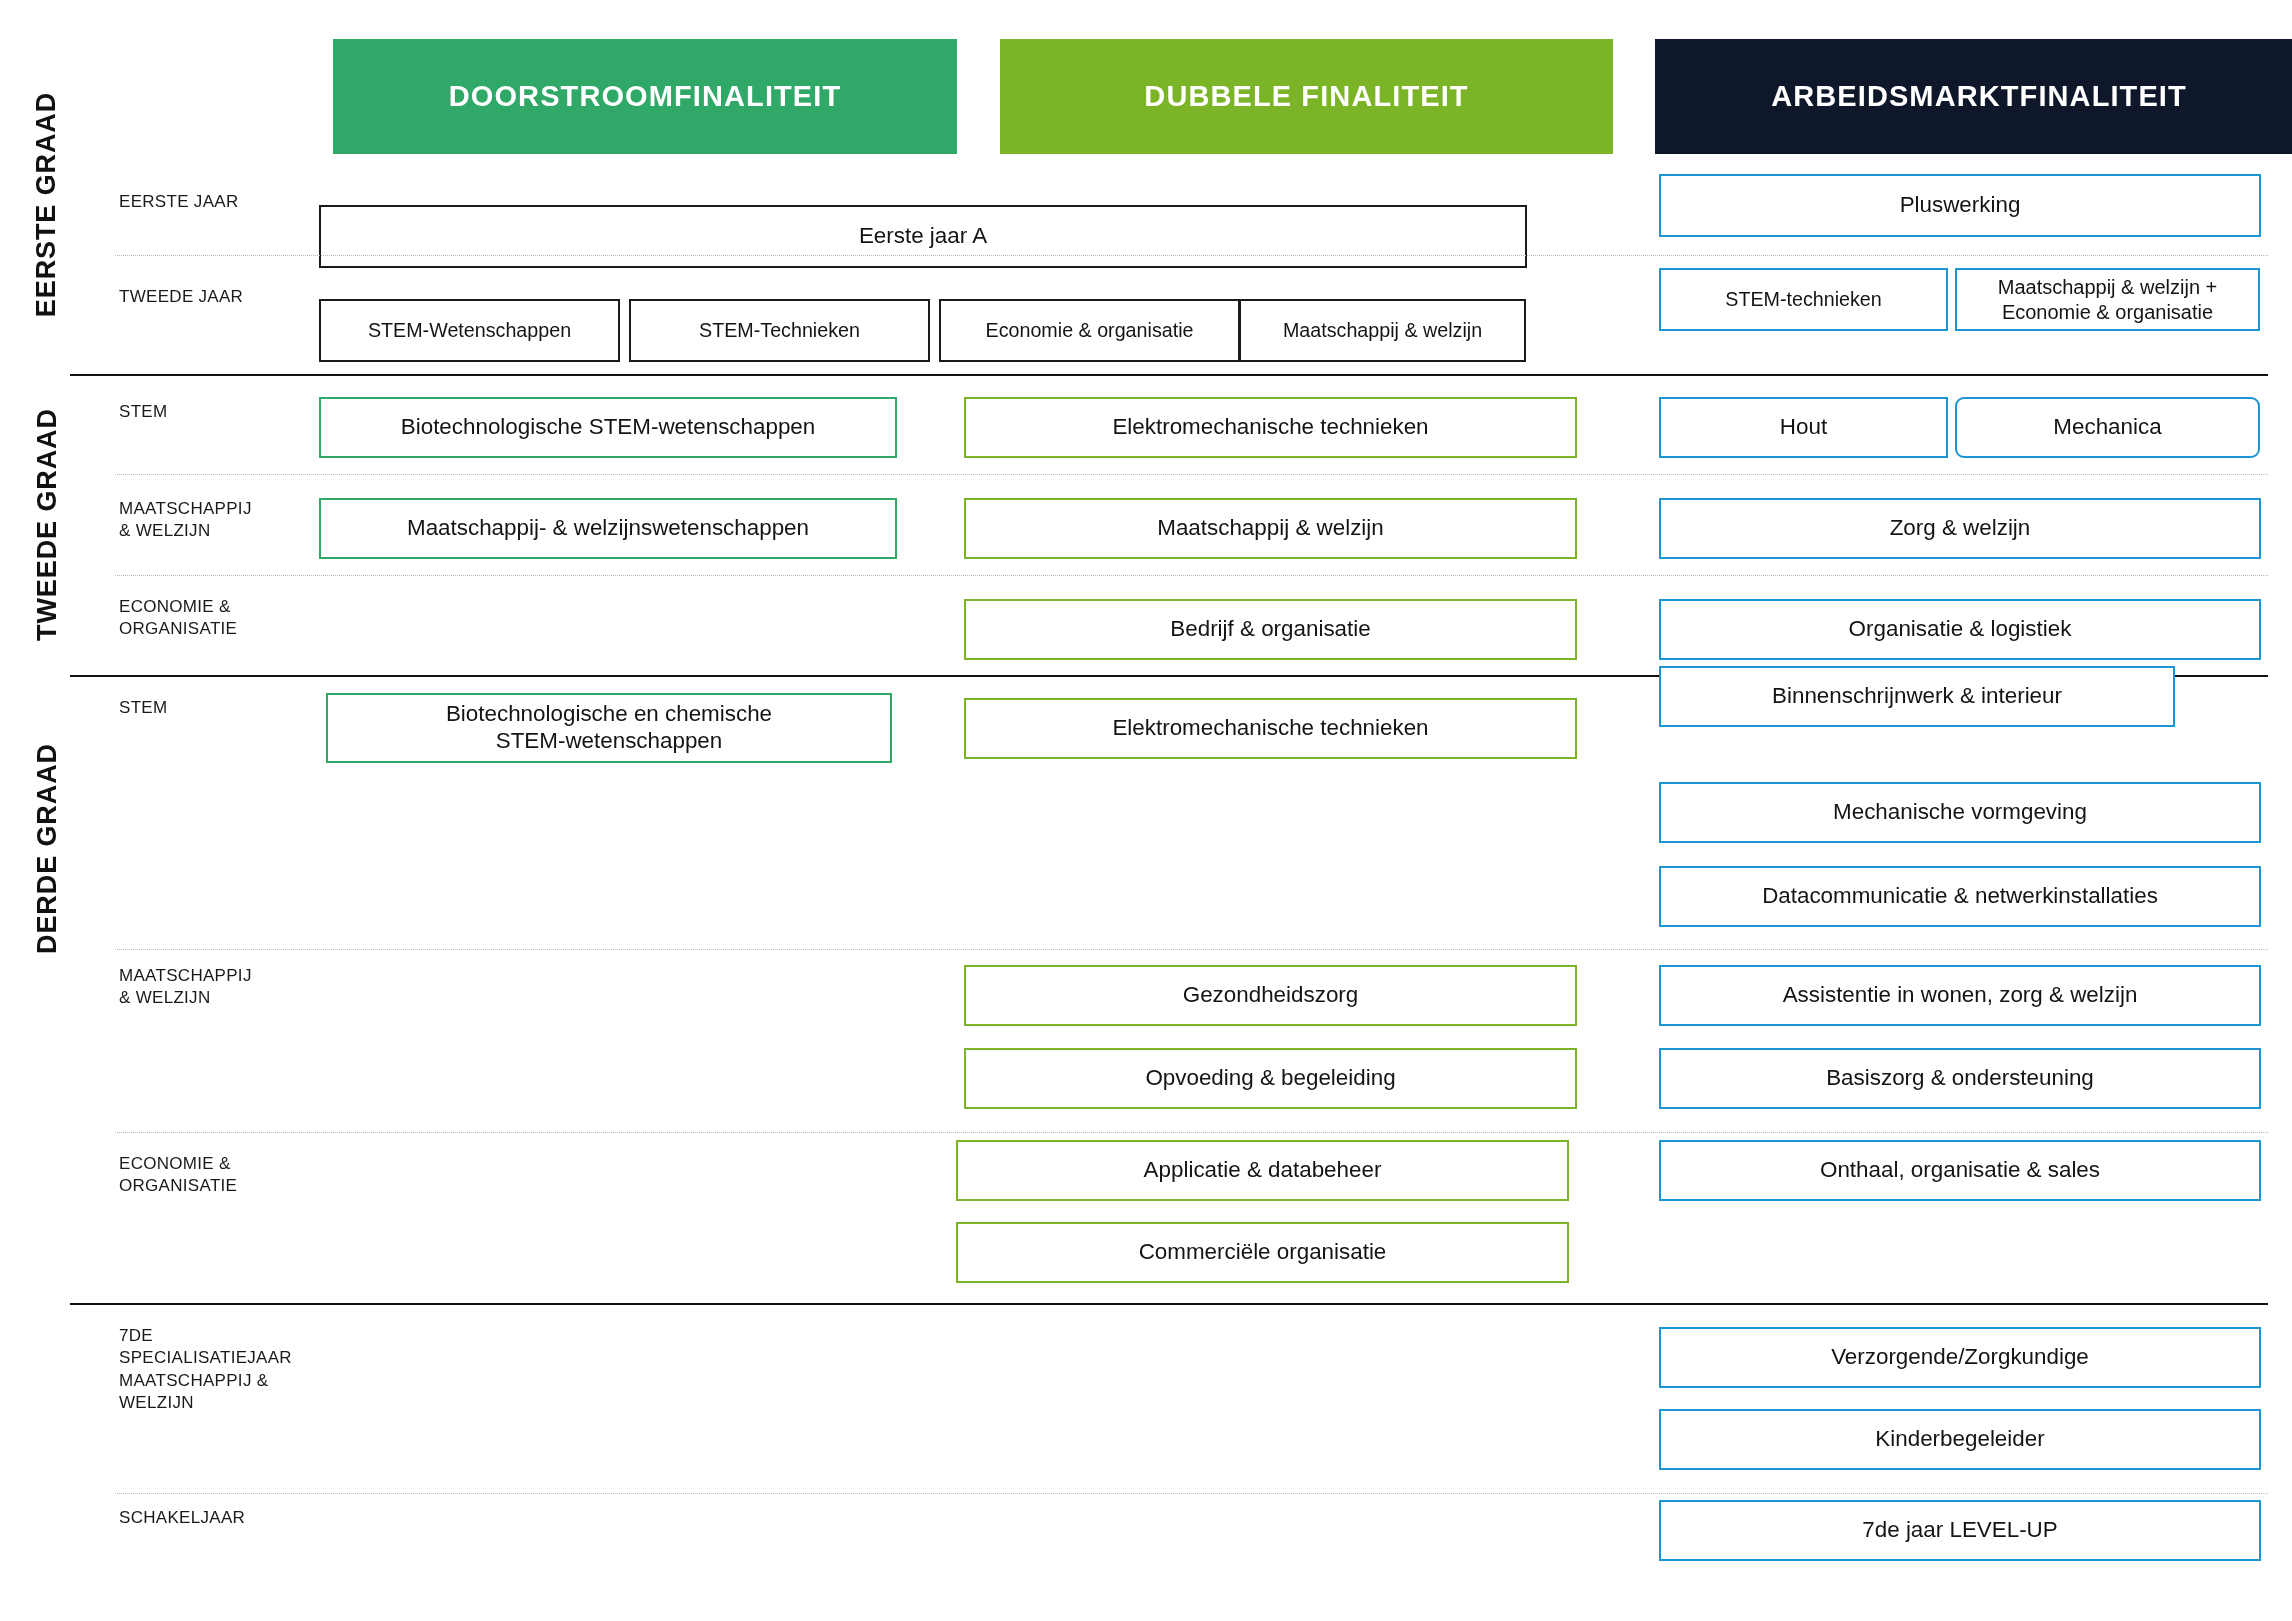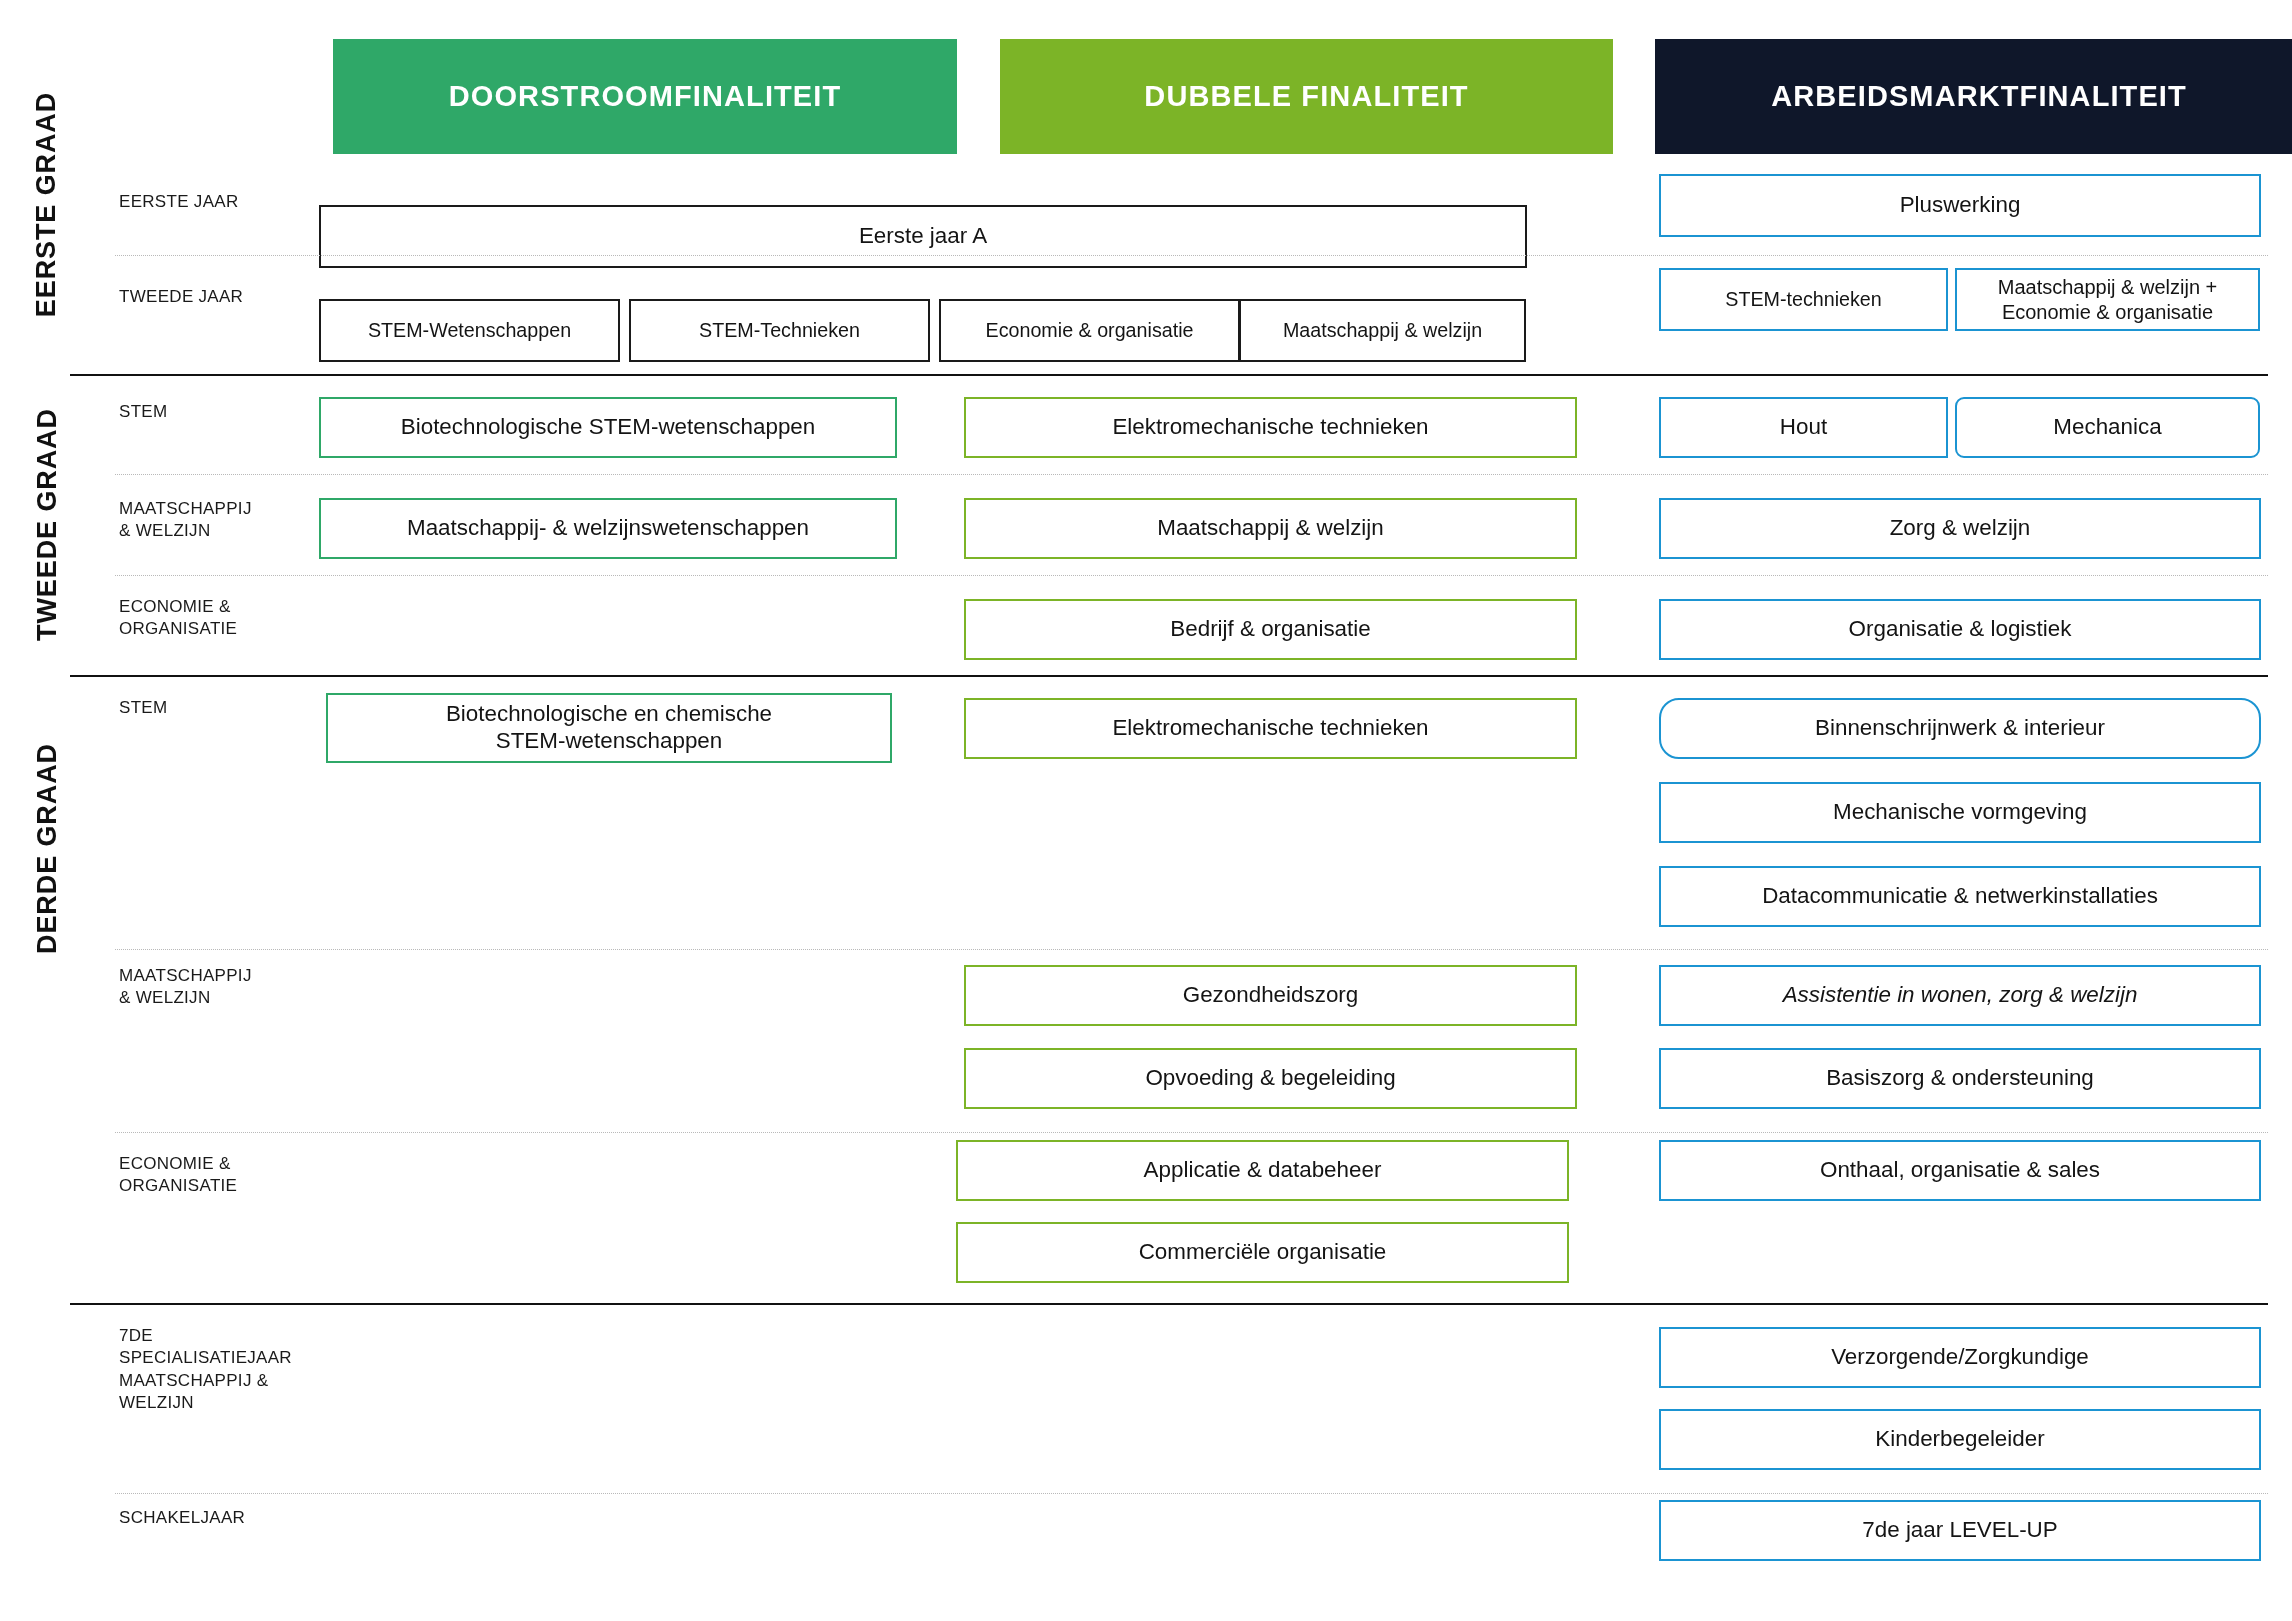--- a/index.html
+++ b/index.html
@@ -145,30 +145,30 @@
 ORGANISATIE</div>
   <div class="box c-lime" style="left:964px; top:438px; width:613px; height:61px;">Bedrijf &amp; organisatie</div>
   <div class="box c-blue" style="left:1659px; top:438px; width:602px; height:61px;">Organisatie &amp; logistiek</div>
 
   <div class="sep-thick" style="top:514px;"></div>
 
   <div class="rowlabel" style="top:536px;">STEM</div>
   <div class="box c-green" style="left:326px;  top:532px; width:566px; height:70px; white-space:pre-line;">Biotechnologische  en chemische
 STEM-wetenschappen</div>
   <div class="box c-lime" style="left:964px; top:537px; width:613px; height:61px;">Elektromechanische technieken</div>
-  <div class="box c-blue" style="left:1659px; top:537px; width:602px; height:61px;border-radius:20px;">Binnenschrijnwerk &amp; interieur</div>
+  <div class="box c-blue" style="left:1659px; top:505px; width:516px; height:61px;">Binnenschrijnwerk &amp; interieur</div>
   <div class="box c-blue" style="left:1659px; top:621px; width:602px; height:61px;">Mechanische vormgeving</div>
   <div class="box c-blue" style="left:1659px; top:705px; width:602px; height:61px;">Datacommunicatie &amp; netwerkinstallaties</div>
 
   <div class="sep-dot" style="top:788px;"></div>
 
   <div class="rowlabel" style="top:804px; white-space:pre-line;">MAATSCHAPPIJ
 &amp; WELZIJN</div>
   <div class="box c-lime" style="left:964px; top:804px; width:613px; height:61px;">Gezondheidszorg</div>
-  <div class="box c-blue" style="left:1659px; top:804px; width:602px; height:61px;font-style:italic;">Assistentie in wonen, zorg &amp; welzijn</div>
+  <div class="box c-blue" style="left:1659px; top:804px; width:602px; height:61px;">Assistentie in wonen, zorg &amp; welzijn</div>
   <div class="box c-lime" style="left:964px; top:887px; width:613px; height:61px;">Opvoeding &amp; begeleiding</div>
   <div class="box c-blue" style="left:1659px; top:887px; width:602px; height:61px;">Basiszorg &amp; ondersteuning</div>
 
   <div class="sep-dot" style="top:971px;"></div>
 
   <div class="rowlabel" style="top:992px; white-space:pre-line;">ECONOMIE &amp;
 ORGANISATIE</div>
   <div class="box c-lime" style="left:956px; top:979px; width:613px; height:61px;">Applicatie &amp; databeheer</div>
   <div class="box c-blue" style="left:1659px; top:979px; width:602px; height:61px;">Onthaal, organisatie &amp; sales</div>
   <div class="box c-lime" style="left:956px; top:1061px; width:613px; height:61px;">Commerciële organisatie</div>

